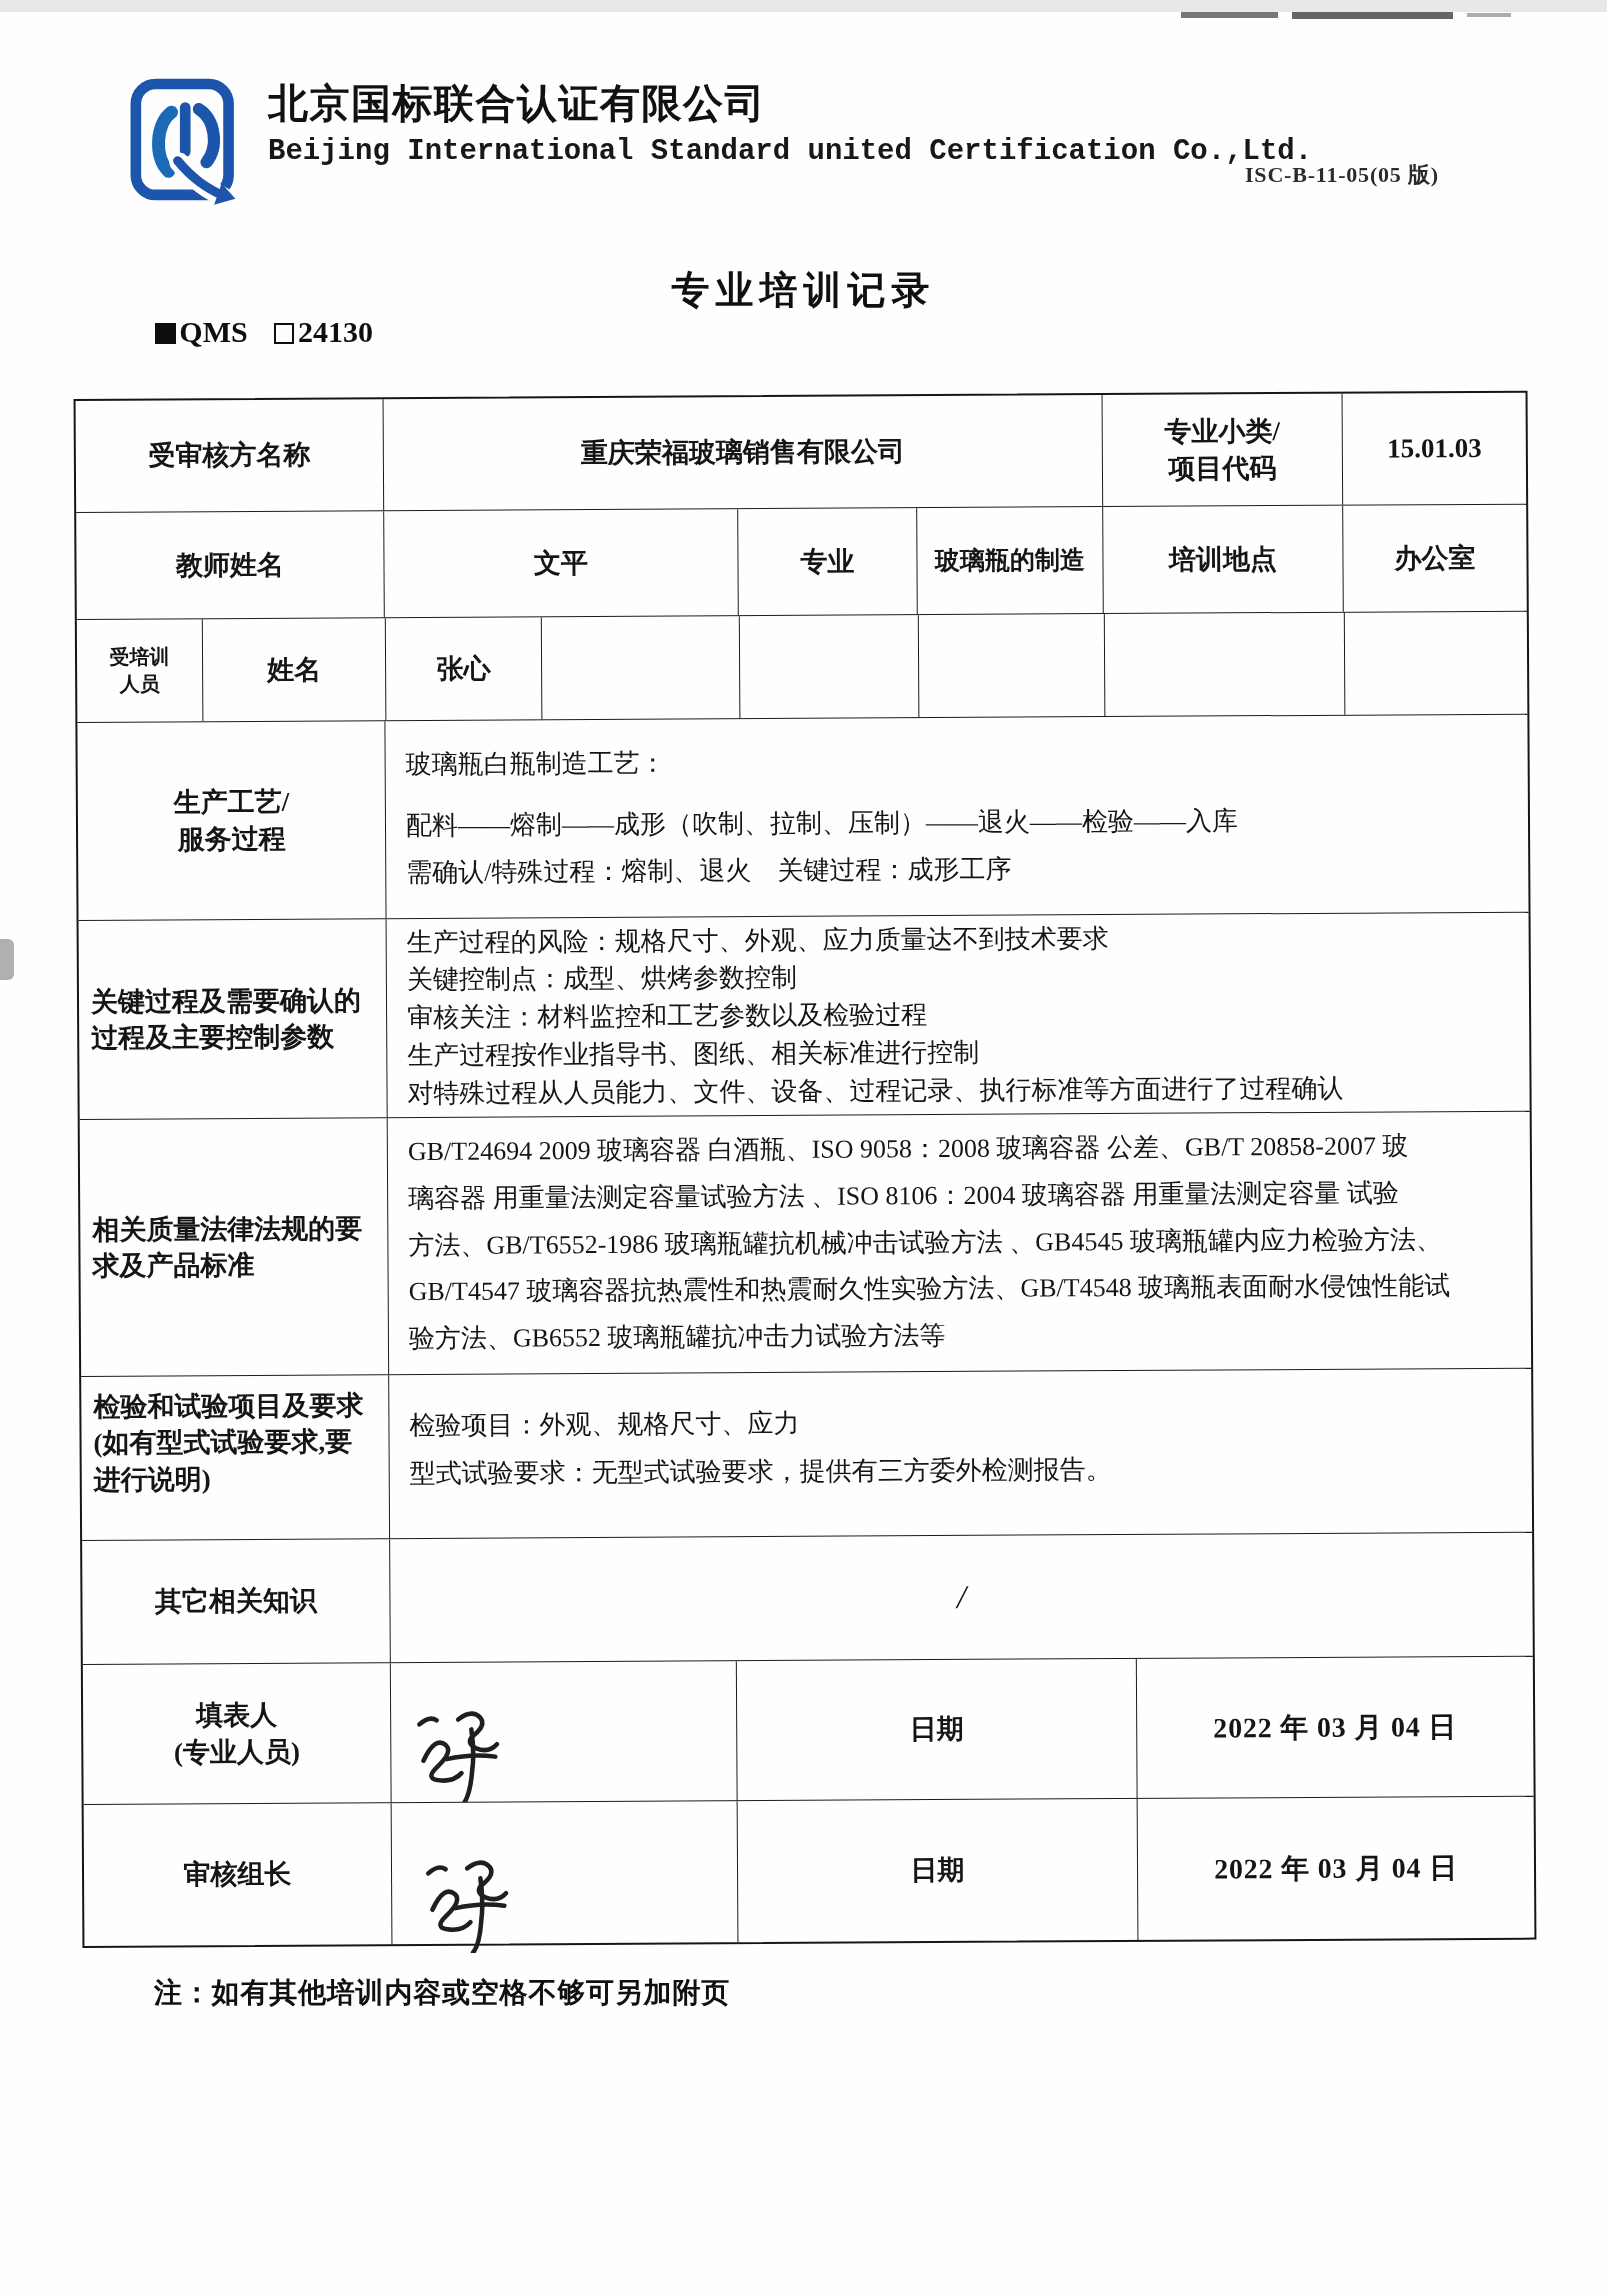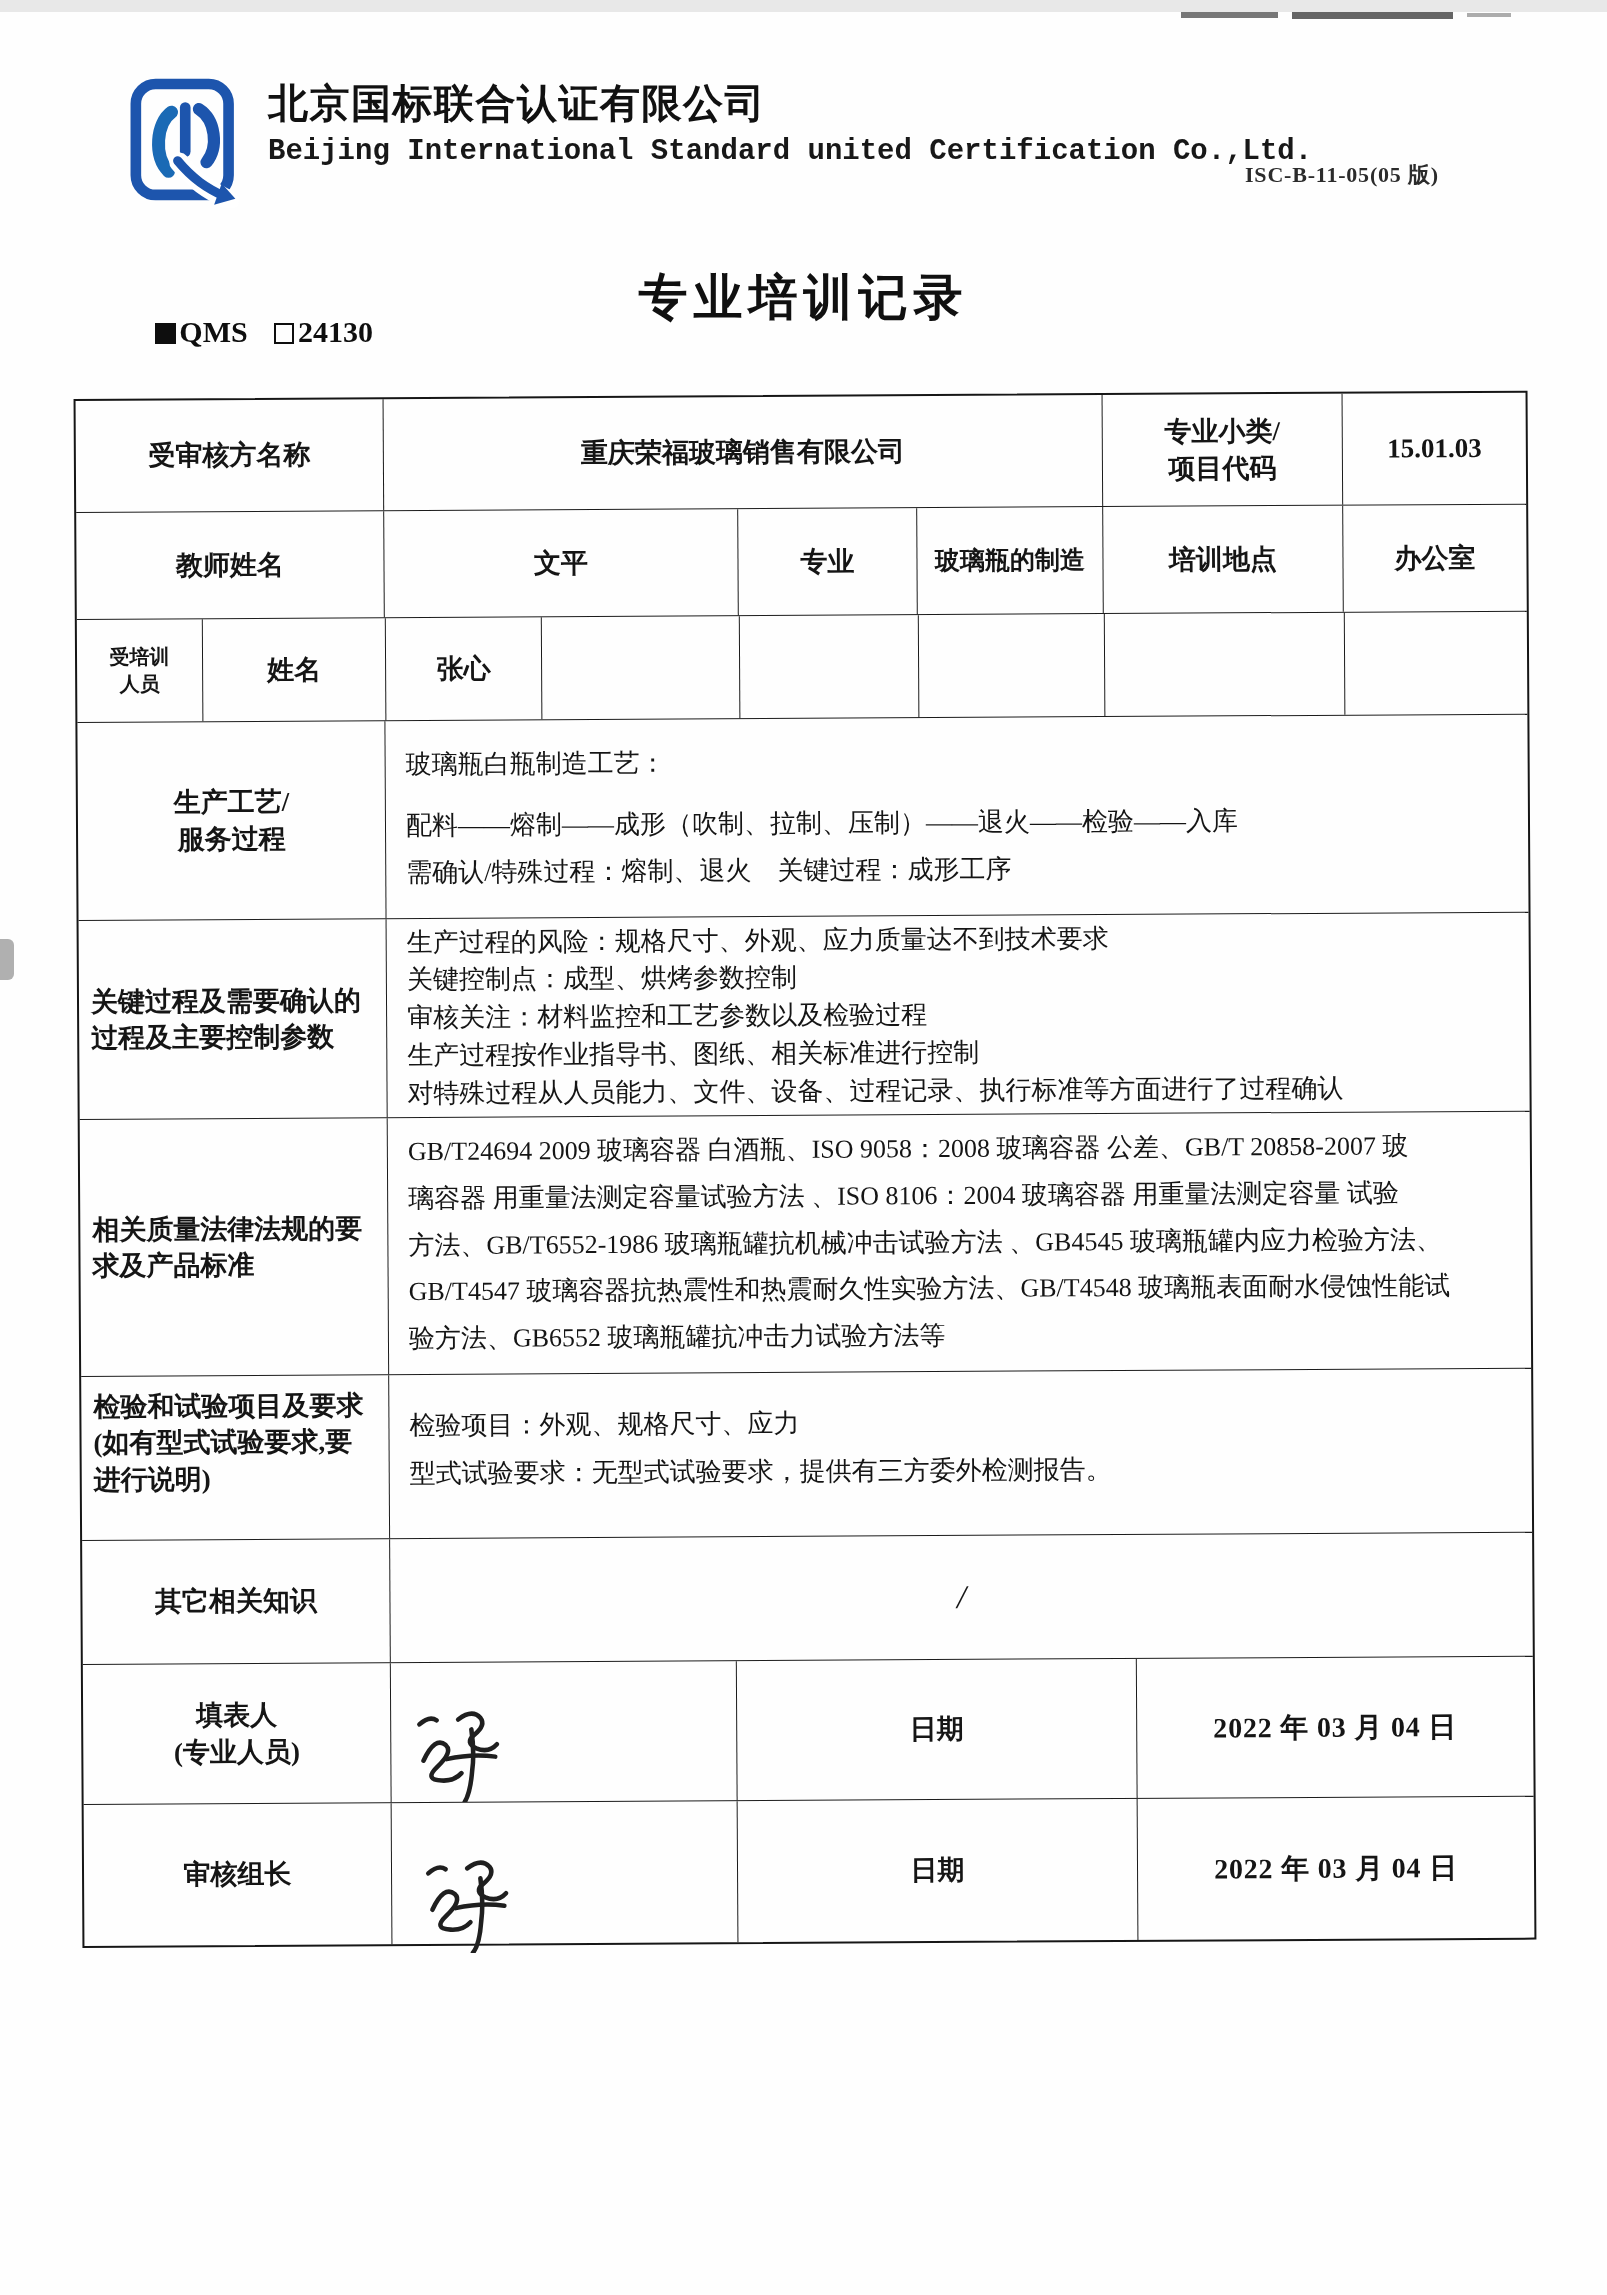--- a/index.html
+++ b/index.html
@@ -16,21 +16,21 @@
   .artifact{position:absolute;background:#4a4a4a;}
   .artifact.a1{left:1181px;top:0;width:97px;height:6px;opacity:.75;}
   .artifact.a2{left:1292px;top:0;width:161px;height:6.8px;opacity:.85;}
   .artifact.a3{left:1467px;top:0.8px;width:44px;height:3.8px;opacity:.45;}
   .artifact.a4{left:0;top:927px;width:13.7px;height:41px;background:#8f8f8f;border-radius:0 6px 6px 0;opacity:.7;}
   
   .logo{position:absolute;left:129px;top:65px;}
   .company-cn{position:absolute;left:268px;top:64px;font-size:40px;font-weight:600;letter-spacing:1.5px;color:#111;}
   .company-en{position:absolute;left:268px;top:123px;font-family:"Liberation Mono","DejaVu Sans Mono",monospace;font-size:29px;font-weight:600;color:#181818;letter-spacing:0px;}
   .doc-code{position:absolute;left:1245px;top:148px;font-size:22px;font-weight:700;color:#2b2b2b;letter-spacing:0.8px;filter:blur(0.5px);}
-  .page-title{position:absolute;left:0;top:253px;width:100%;text-align:center;font-size:49px;font-weight:700;letter-spacing:6px;color:#101010;}
+  .page-title{position:absolute;left:0;top:253px;width:100%;text-align:center;font-size:38px;font-weight:700;letter-spacing:6px;color:#101010;}
   .marks{position:absolute;left:155px;top:303px;font-size:30px;font-weight:700;color:#0e0e0e;}
   .marks .box{display:inline-block;width:20.5px;height:20.5px;border:2.3px solid #0e0e0e;vertical-align:-1.5px;margin-right:3.8px;box-sizing:border-box;}
   .marks .box.filled{background:#0e0e0e;}
   .marks .gap{display:inline-block;width:26px;}
   
   .form-table{
     position:absolute;left:78px;top:387px;width:1454px;
     border:2.3px solid #161616;
     transform:rotate(-0.33deg);transform-origin:left center;
     box-sizing:border-box;
@@ -217,15 +217,16 @@
   <div class="sig" style="left:420px;top:1838px;">
     <svg width="91" height="103" viewBox="0 0 110 124">
       <path d="M10,28 q12,-11 21,-5"></path>
       <path d="M15,72 q14,-30 27,-19 q9,8 -10,26 q-17,16 5,17 q15,1 24,-9"></path>
       <path d="M57,22 q17,-13 27,-2 q7,9 -8,21 q-11,9 3,16 q15,6 25,-5"></path>
       <path d="M43,70 q31,-7 59,-3"></path>
       <path d="M73,34 q4,28 1,52 q-2,28 -10,38"></path>
     </svg>
   </div>
 
+  <div class="note">注：如有其他培训内容或空格不够可另加附页</div>
 
 </div>
 
 
 </body></html>

